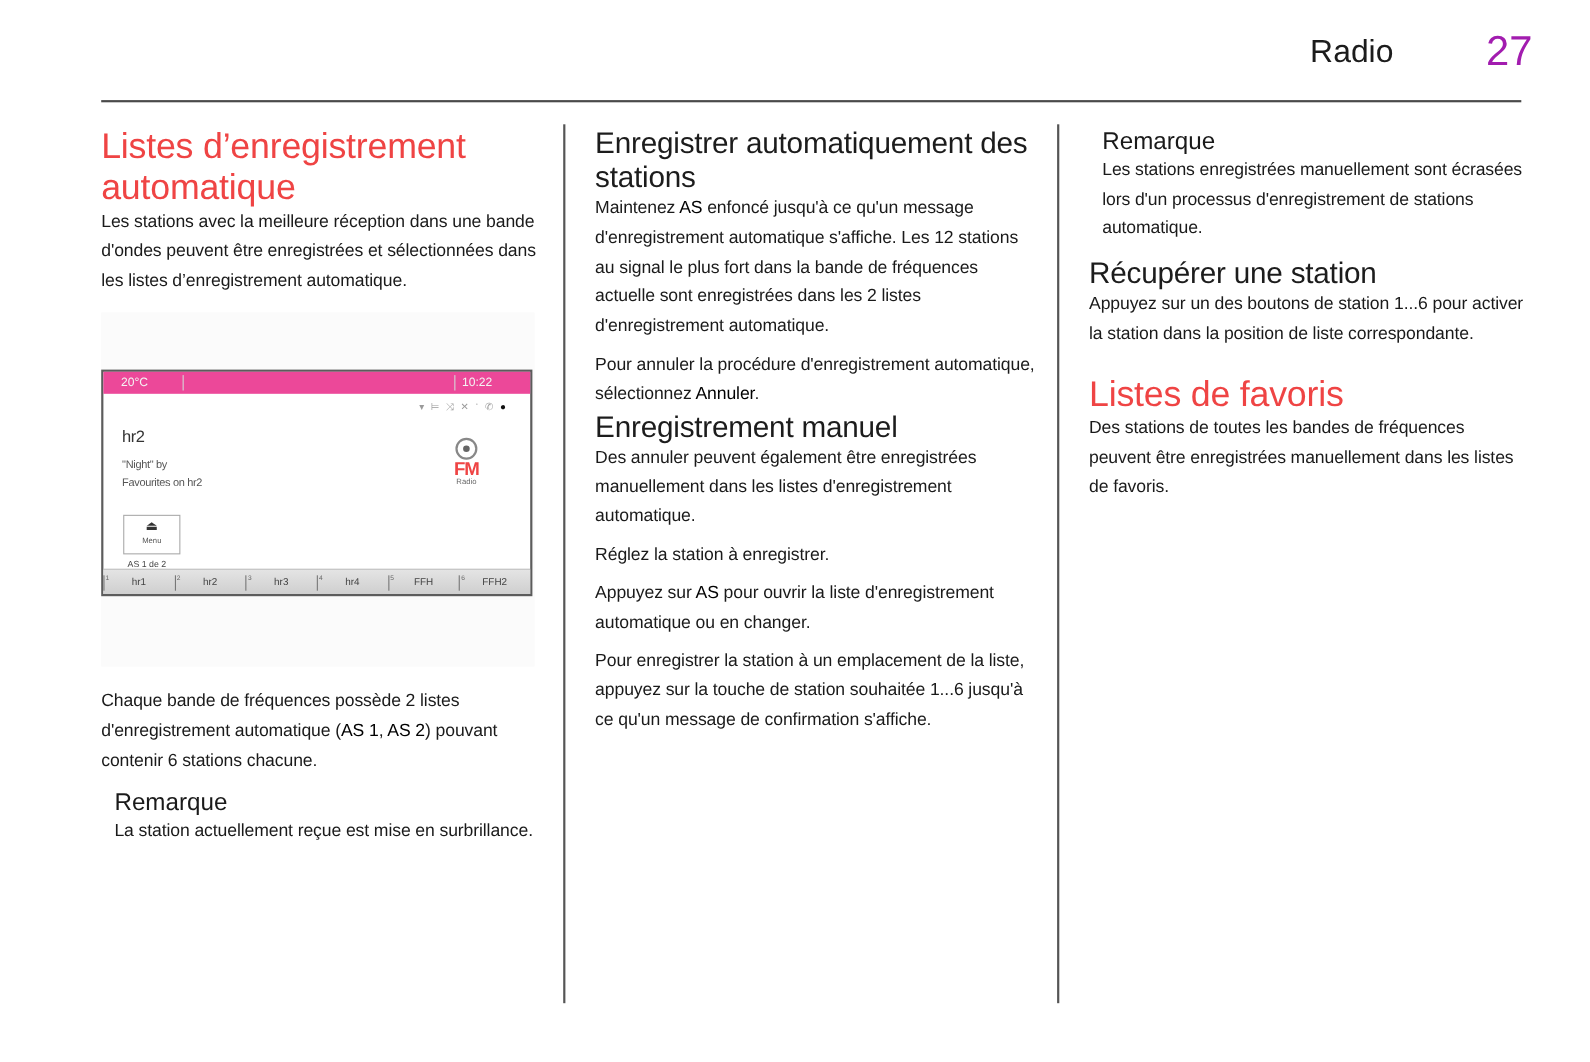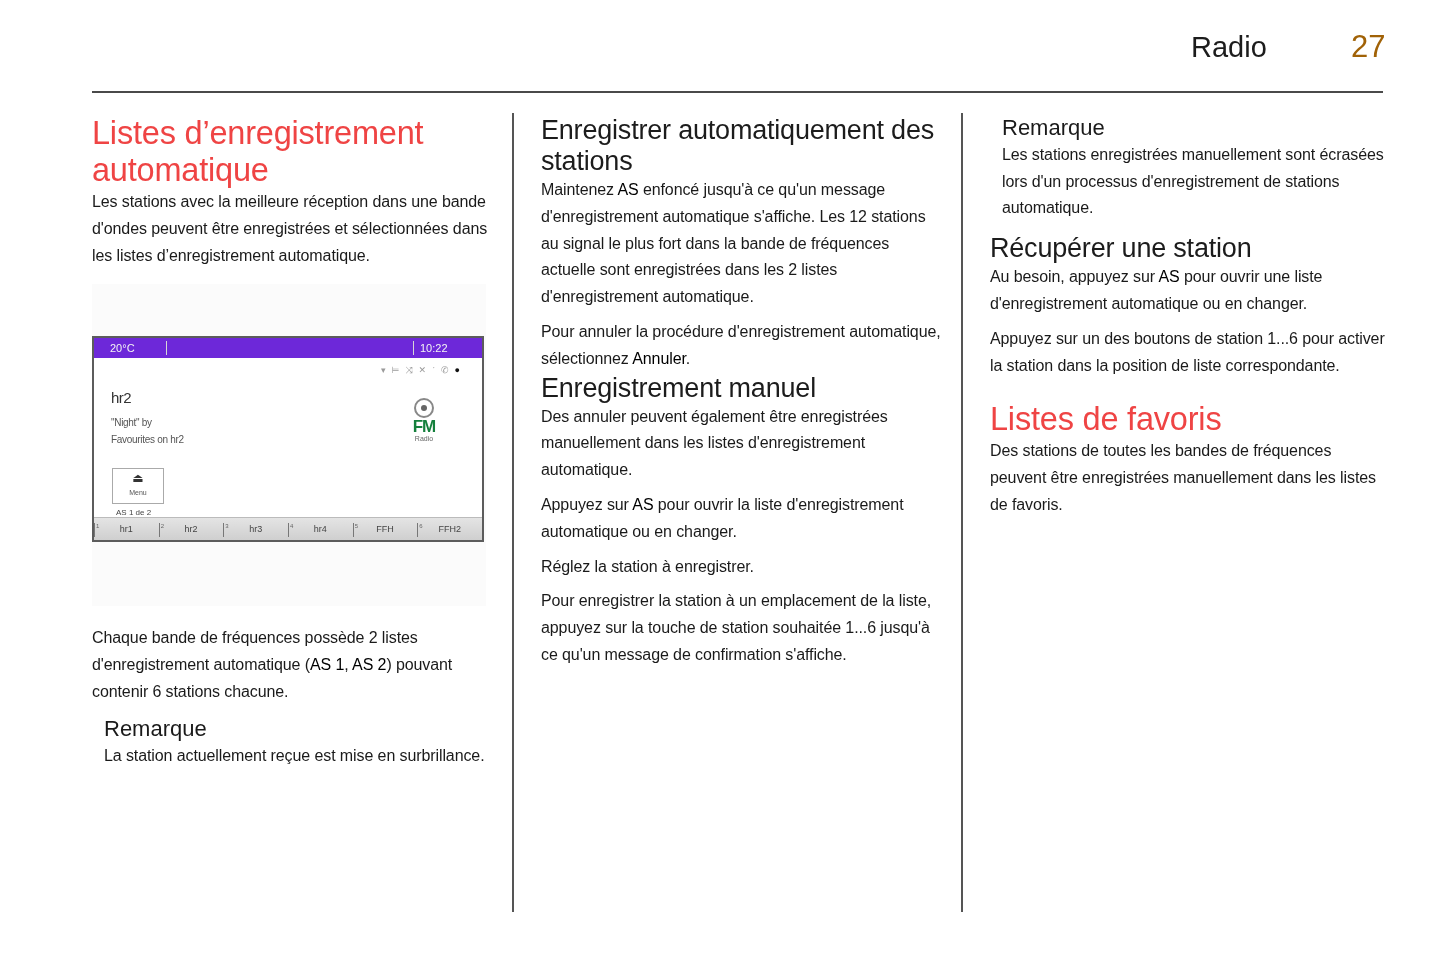--- a/index.html
+++ b/index.html
@@ -1,52 +1,52 @@
 <!DOCTYPE html>
 <html><head>
 <meta charset="utf-8">
 <style>
   html, body { margin:0; padding:0; background:#ffffff; }
   body { width:1445px; height:965px; position:relative; overflow:hidden;
          font-family:"Liberation Sans", sans-serif; color:#1a1a1a; }
   .hdr-title { position:absolute; left:1191px; top:30px; font-size:29px; line-height:34px; color:#1c1c1c; }
-  .hdr-page  { position:absolute; left:1351px; top:30px; font-size:31px; line-height:34px; color:#a16207; }
+  .hdr-page  { position:absolute; left:1351px; top:30px; font-size:38px; line-height:34px; color:#a21caf; }
   .hdr-rule  { position:absolute; left:92px; top:91px; width:1291px; height:2px; background:#4a4a4a; }
   .vdiv { position:absolute; top:113px; width:2px; height:799px; background:#555; }
   .col { position:absolute; top:115px; }
   .c1 { left:92px; width:400px; }
   .c2 { left:541px; width:400px; }
   .c3 { left:990px; width:395px; }
   h1.big { font-weight:normal; font-size:32.5px; line-height:37px; margin:0; color:#ef4444; letter-spacing:-0.2px; }
   h2.mid { font-weight:normal; font-size:27px; line-height:31px; margin:0; color:#1c1c1c; letter-spacing:-0.2px; }
   p { margin:0; font-size:16px; line-height:26.8px; letter-spacing:-0.1px; }
   p + p { margin-top:8px; }
   .gap-h { margin-top:21px; }
   .note { padding-left:12px; }
   .note .lbl { font-size:22px; line-height:26.8px; }
   b.k { font-weight:normal; color:#000; }
 
   
   .fig-panel { position:relative; width:394px; height:322px; background:#fbfbfb; margin:15px 0 19px 0; }
   .screen { position:absolute; left:0; top:52px; width:392px; height:206px; border:2px solid #5c5c5c; background:#fff;
             box-sizing:border-box; font-family:"Liberation Sans", sans-serif; }
-  .s-status { position:absolute; left:0; top:0; right:0; height:20px; background:#6d28d9; color:#f4f4f4; font-size:11px; line-height:20px; }
+  .s-status { position:absolute; left:0; top:0; right:0; height:20px; background:#ec4899; color:#f4f4f4; font-size:11px; line-height:20px; }
   .s-temp { position:absolute; left:16px; }
   .s-sep1 { position:absolute; left:72px; top:3px; width:1px; height:14px; background:#d6d6d6; }
   .s-sep2 { position:absolute; left:319px; top:3px; width:1px; height:14px; background:#d6d6d6; }
   .s-time { position:absolute; left:326px;text-align:center; }
   .s-icons { position:absolute; right:22px; top:25px; font-size:9px; color:#9a9a9a; letter-spacing:6px; }
   .s-icons .bt { color:#111; font-weight:bold; letter-spacing:0; }
   .s-station { position:absolute; left:17px; top:51px; font-size:15px; color:#333; letter-spacing:-0.5px; }
   .s-track1 { position:absolute; left:17px; top:79px; font-size:10px; color:#555; letter-spacing:-0.3px; }
   .s-track2 { position:absolute; left:17px; top:96px; font-size:10px; color:#555; letter-spacing:-0.3px; }
   .s-fm { position:absolute; left:312px; top:60px; width:36px; text-align:center; color:#333; }
   .s-fm .ring { display:block; width:20px; height:20px; margin:0 auto; border:2px solid #888; border-radius:50%; box-sizing:border-box; position:relative; }
   .s-fm .ring:after { content:""; position:absolute; left:5px; top:5px; width:6px; height:6px; border-radius:50%; background:#666; }
-  .s-fm .fm { display:block; font-size:17px; font-weight:bold; line-height:16px; letter-spacing:-1px; color:#15803d; margin-top:1px; }
+  .s-fm .fm { display:block; font-size:17px; font-weight:bold; line-height:16px; letter-spacing:-1px; color:#ef4444; margin-top:1px; }
   .s-fm .sub { display:block; font-size:7px; line-height:8px; color:#666; }
   .s-menu { position:absolute; left:18px; top:130px; width:52px; height:36px; border:1px solid #aaa; box-sizing:border-box; text-align:center; }
   .s-menu .mi { display:block; margin:3px auto 0; width:14px; height:12px; color:#333; font-size:12px; line-height:12px; }
   .s-menu .ml { display:block; font-size:7px; color:#555; margin-top:5px; }
   .s-as { position:absolute; left:22px; top:170px; font-size:8px; color:#444; }
   .s-presets { position:absolute; left:0; right:0; bottom:0; height:22px; background:linear-gradient(#e4e4e4,#cfcfcf); border-top:1px solid #bbb; display:flex; }
   .s-preset { flex:1; text-align:center; font-size:9px; line-height:22px; color:#444; position:relative; }
   .s-preset .num { position:absolute; left:2px; top:-3px; font-size:6px; color:#666; }
   .s-preset:before { content:""; position:absolute; left:0; top:5px; width:1px; height:14px; background:#777; }
 </style>
@@ -105,28 +105,27 @@
     <p>La station actuellement reçue est mise en surbrillance.</p>
   </div>
 </div>
 
 <div class="col c2">
   <h2 class="mid">Enregistrer automatiquement des stations</h2>
   <p><span>Maintenez </span><b class="k">AS</b><span> enfoncé jusqu'à ce qu'un message d'enregistrement automatique s'affiche. Les 12 stations au signal le plus fort dans la bande de fréquences actuelle sont enregistrées dans les 2 listes d'enregistrement automatique.</span></p>
   <p><span>Pour annuler la procédure d'enregistrement automatique, sélectionnez </span><b class="k">Annuler</b><span>.</span></p>
   <h2 class="mid gap-h">Enregistrement manuel</h2>
   <p>Des annuler peuvent également être enregistrées manuellement dans les listes d'enregistrement automatique.</p>
+  <p>Réglez la station à enregistrer.</p>
   <p><span>Appuyez sur </span><b class="k">AS</b><span> pour ouvrir la liste d'enregistrement automatique ou en changer.</span></p>
-  <p>Réglez la station à enregistrer.</p>
   <p>Pour enregistrer la station à un emplacement de la liste, appuyez sur la touche de station souhaitée 1...6 jusqu'à ce qu'un message de confirmation s'affiche.</p>
 </div>
 
 <div class="col c3">
   <div class="note">
     <div class="lbl">Remarque</div>
     <p>Les stations enregistrées manuellement sont écrasées lors d'un processus d'enregistrement de stations automatique.</p>
   </div>
   <h2 class="mid" style="margin-top:11px">Récupérer une station</h2>
-  <p><span>Au besoin, appuyez sur </span><b class="k">AS</b><span> pour ouvrir une liste d'enregistrement automatique ou en changer.</span></p>
   <p>Appuyez sur un des boutons de station 1...6 pour activer la station dans la position de liste correspondante.</p>
   <h1 class="big" style="margin-top:22px">Listes de favoris</h1>
   <p>Des stations de toutes les bandes de fréquences peuvent être enregistrées manuellement dans les listes de favoris.</p>
 </div>
 
 </body></html>

